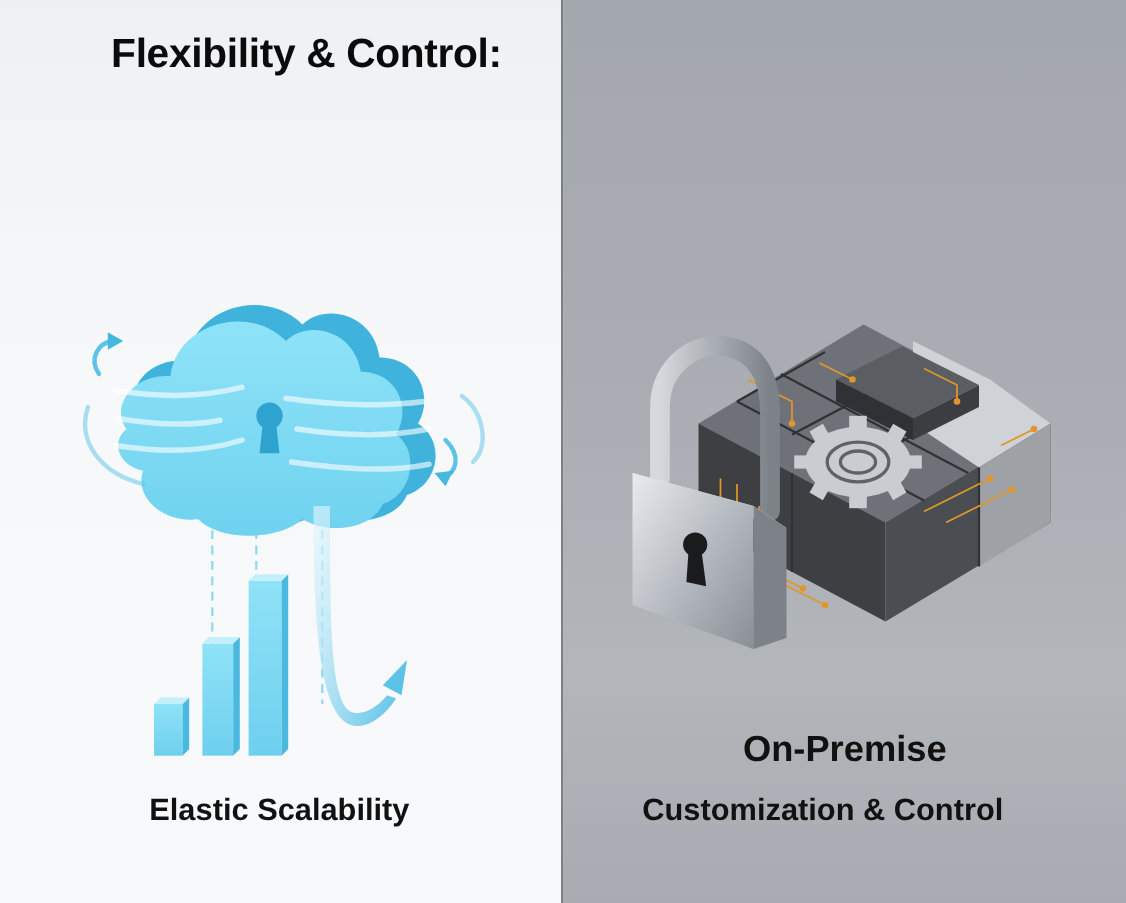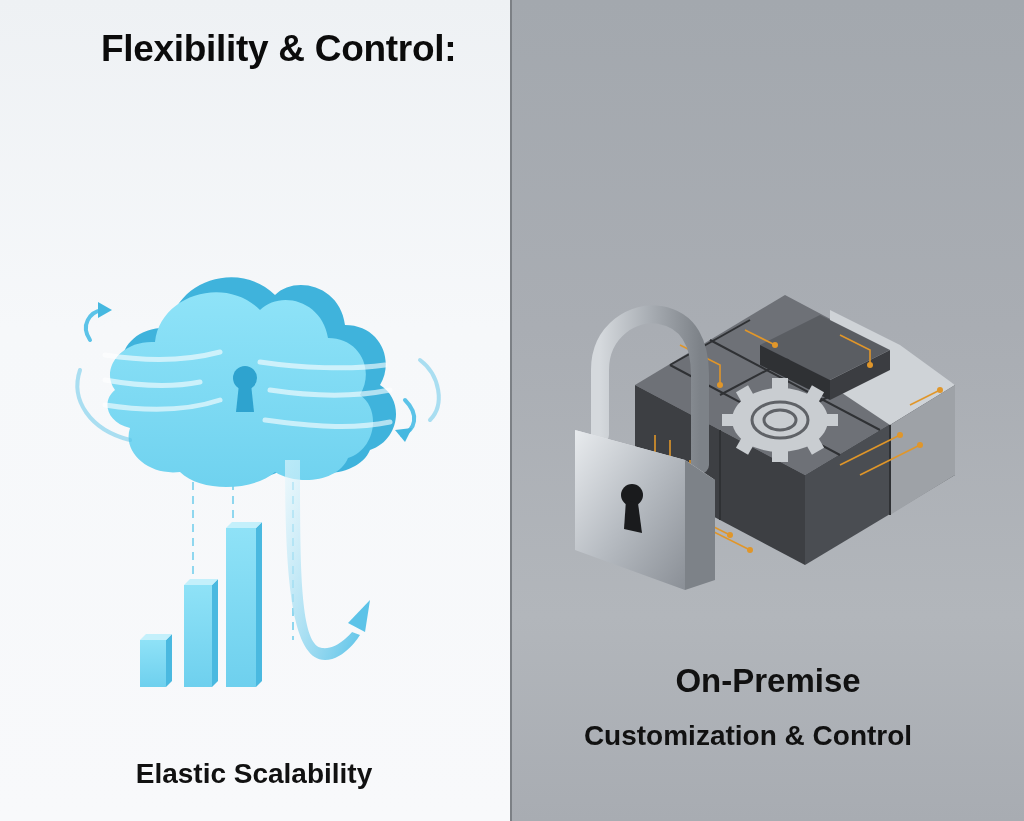--- a/index.html
+++ b/index.html
@@ -22,21 +22,21 @@
   .title {
     position: absolute; top: 28px; left: 0; width: 985px; height: 50px;
     font-weight: bold; font-size: 37px; color: #0b0b0b; letter-spacing: -0.3px;
   }
   .title-left { position: absolute; left: 101px; top: 0; white-space: nowrap; }
   .title-right { position: absolute; left: 533px; top: 0; white-space: nowrap; }
   .caption {
     position: absolute; font-weight: bold; color: #111; white-space: nowrap;
     text-align: center;
   }
-  .cap-left { left: 0; width: 508px; top: 720px; font-size: 28px; margin-top: 38px; }
+  .cap-left { left: 0; width: 508px; top: 720px; font-size: 28px; }
   .cap-right-title { left: 512px; width: 512px; top: 662px; font-size: 33px; text-align: center; }
   .cap-right-sub { left: 512px; width: 472px; top: 720px; font-size: 28px; }
   svg.illus { position: absolute; }
 </style>
 </head>
 <body>
 
 <div class="panel-left"></div>
 <div class="panel-right"></div>
 <div class="divider"></div>

